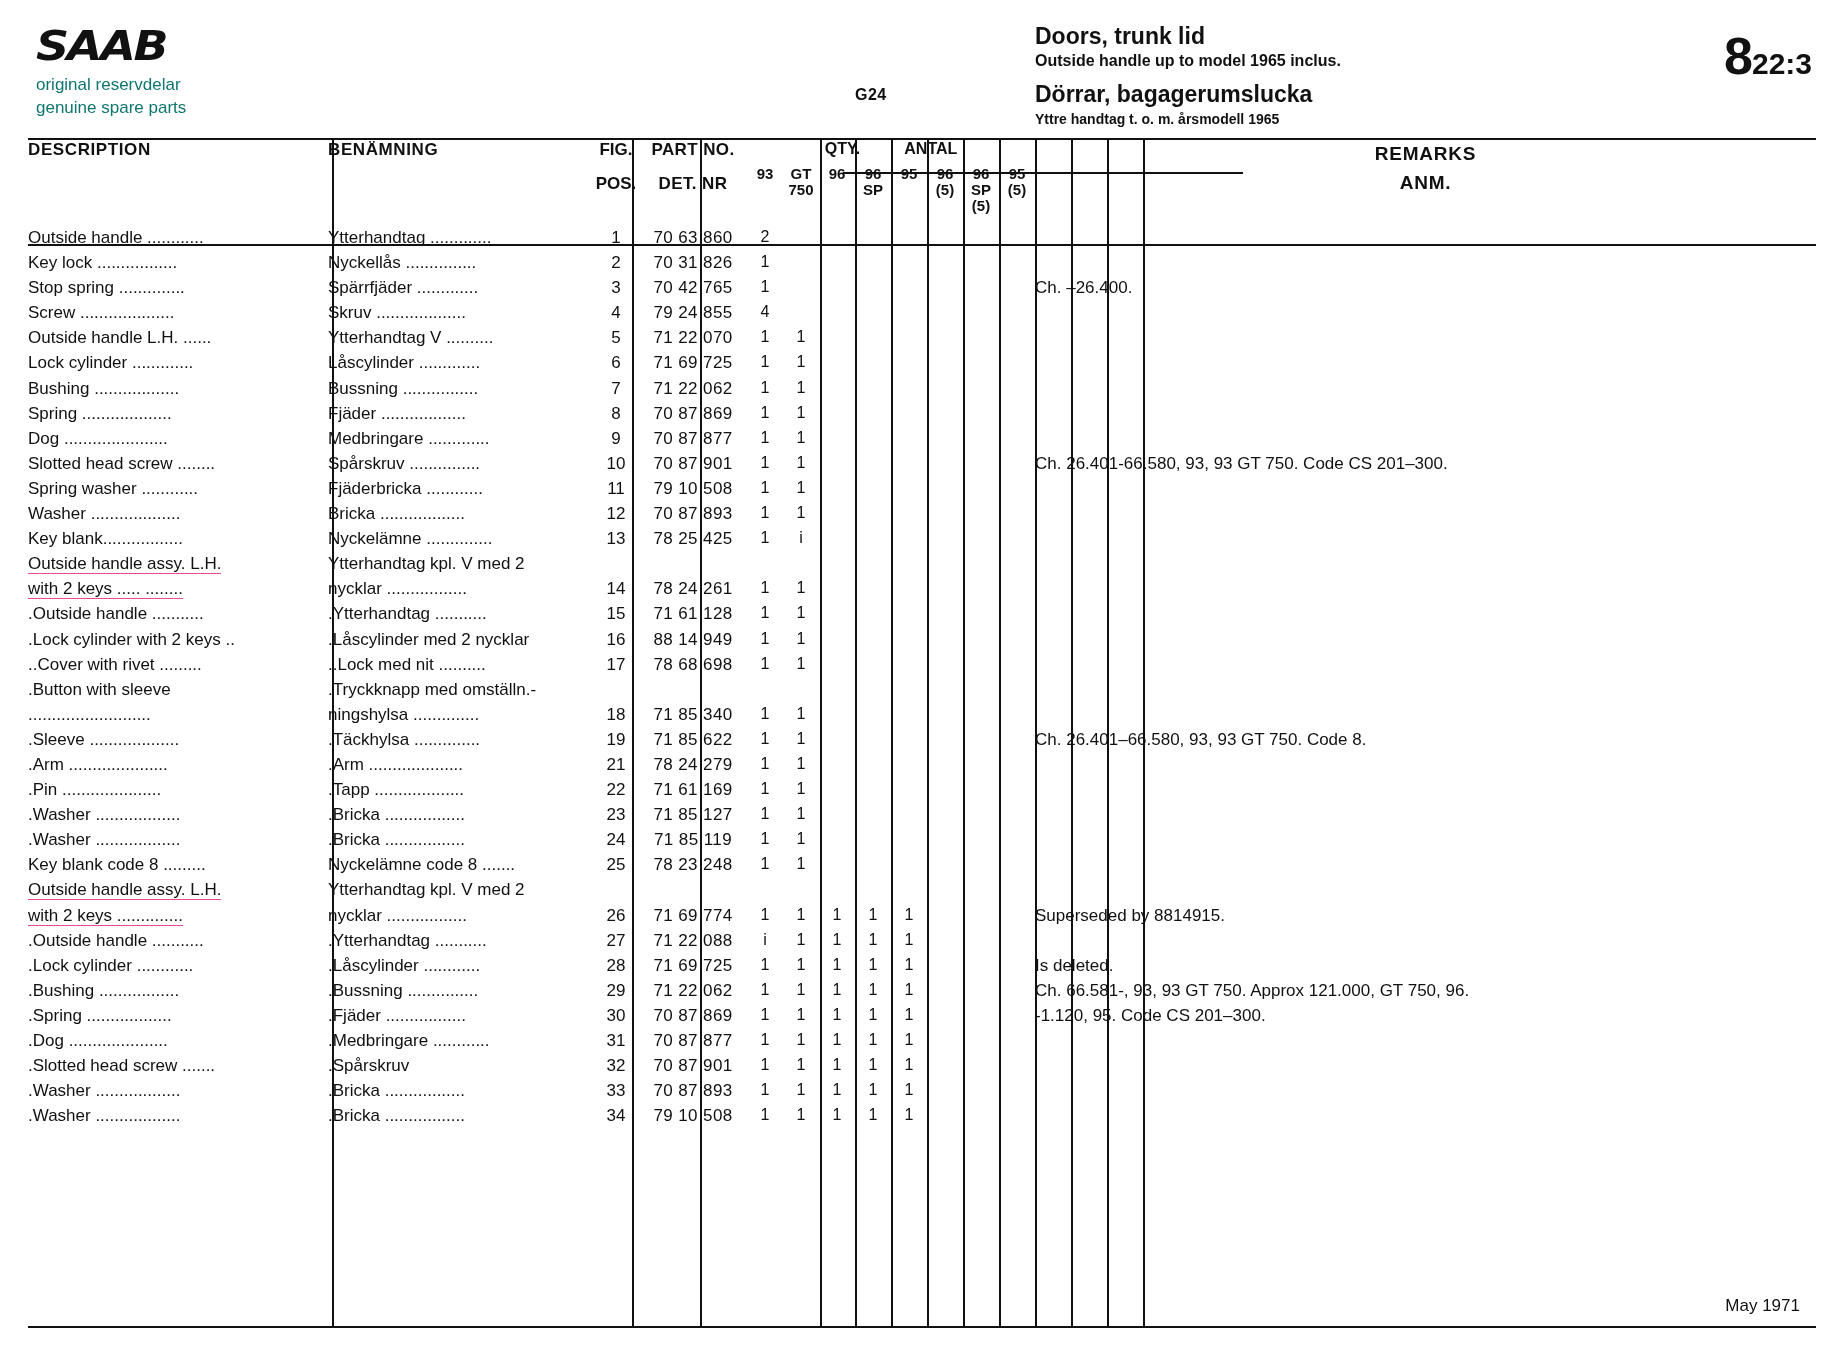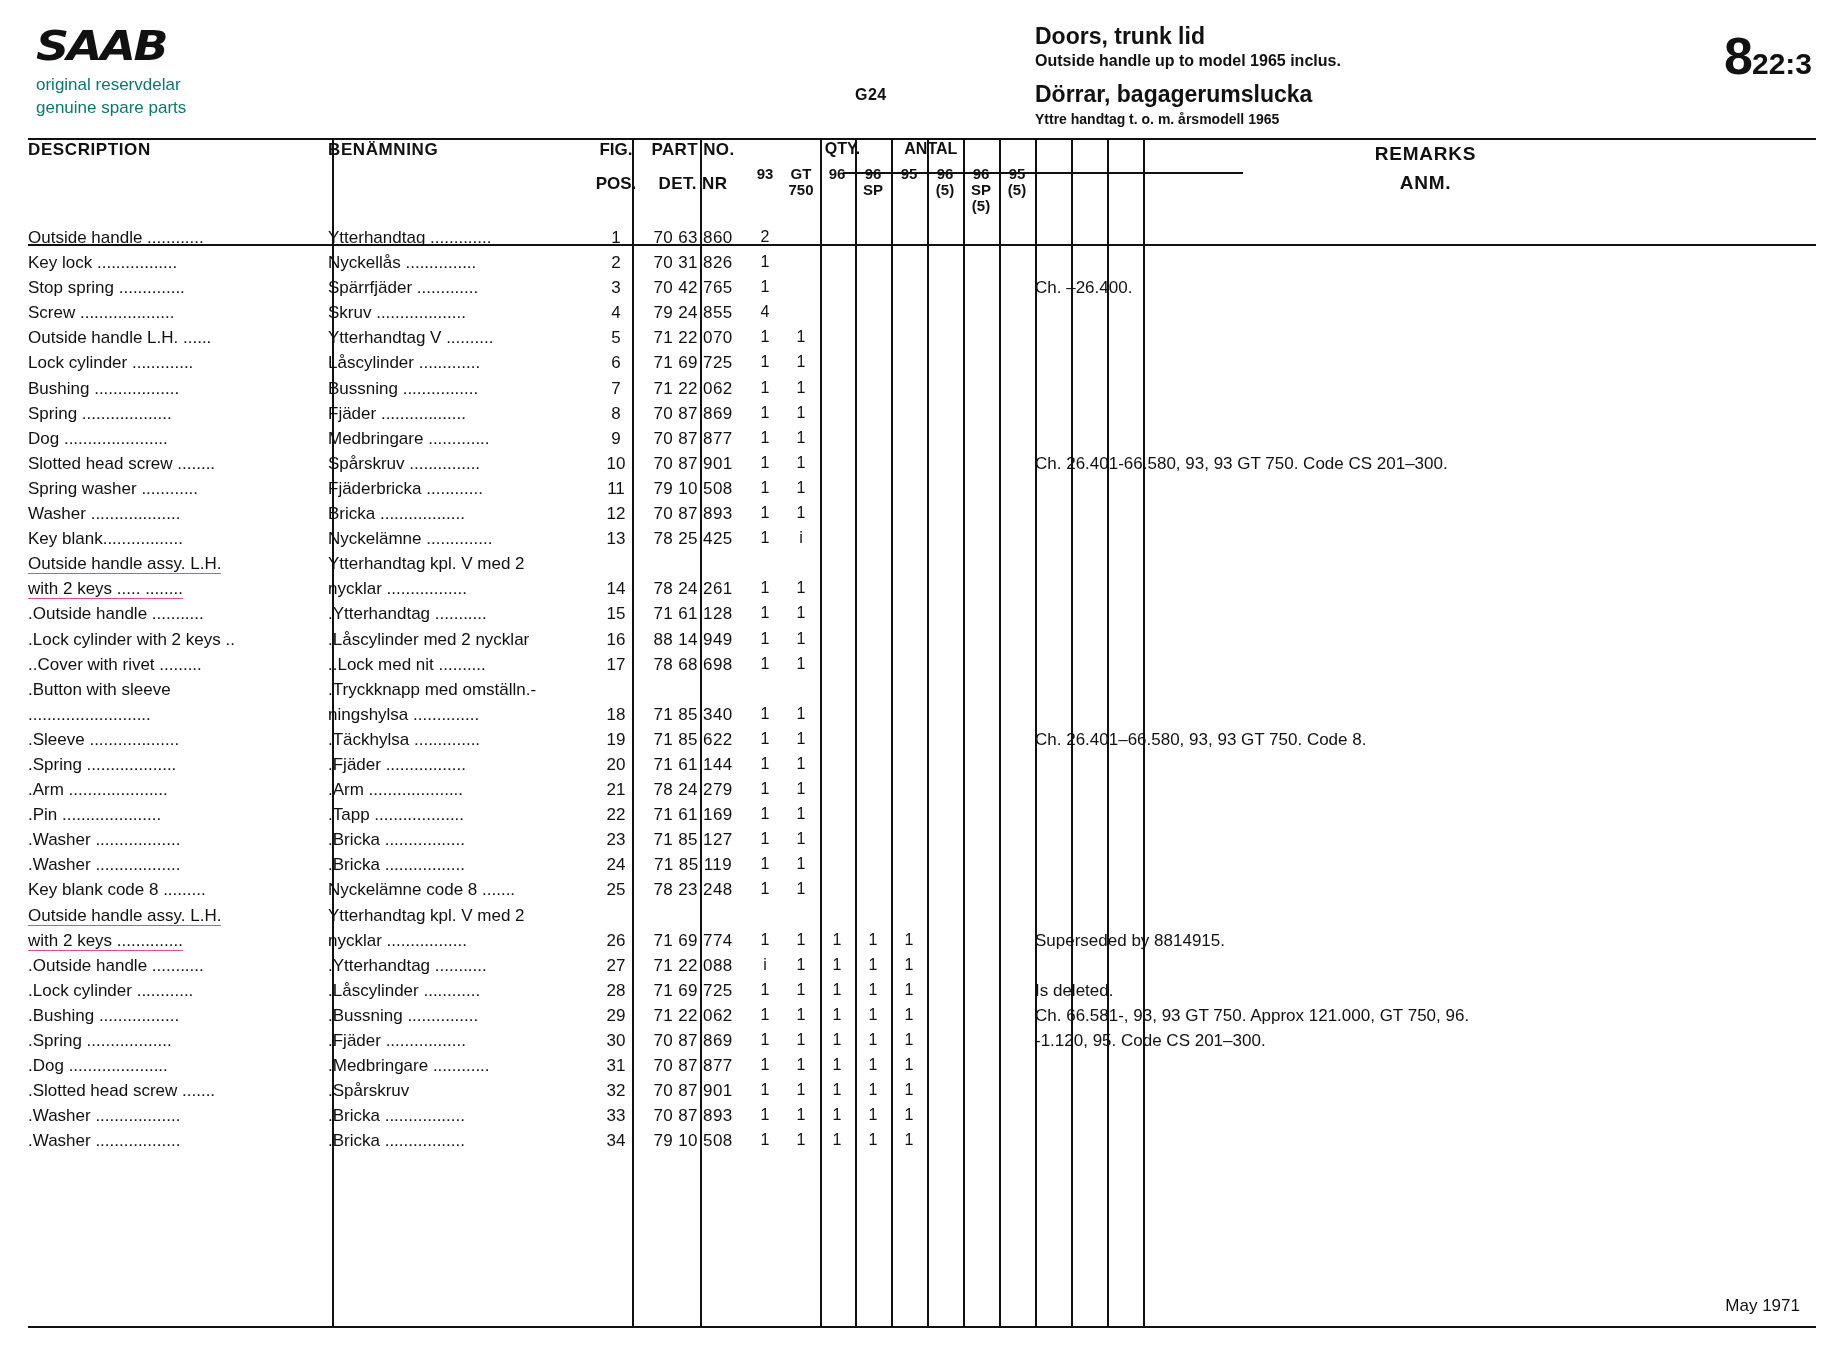--- a/index.html
+++ b/index.html
@@ -632,35 +632,20 @@
           <td class="c-q">1</td>
           <td class="c-q"></td>
           <td class="c-q"></td>
           <td class="c-q"></td>
           <td class="c-q"></td>
           <td class="c-q"></td>
           <td class="c-q"></td>
           <td class="c-rem">Ch. 26.401–66.580, 93, 93 GT 750.  Code 8.</td>
         </tr>
         <tr class="row">
-          <td class="c-desc">.Spring ...................</td>
-          <td class="c-ben">.Fjäder .................</td>
-          <td class="c-pos">20</td>
-          <td class="c-part">71 61 144</td>
-          <td class="c-q">1</td>
-          <td class="c-q">1</td>
-          <td class="c-q"></td>
-          <td class="c-q"></td>
-          <td class="c-q"></td>
-          <td class="c-q"></td>
-          <td class="c-q"></td>
-          <td class="c-q"></td>
-          <td class="c-rem"></td>
-        </tr>
-        <tr class="row">
           <td class="c-desc">.Arm .....................</td>
           <td class="c-ben">.Arm ....................</td>
           <td class="c-pos">21</td>
           <td class="c-part">78 24 279</td>
           <td class="c-q">1</td>
           <td class="c-q">1</td>
           <td class="c-q"></td>
           <td class="c-q"></td>
           <td class="c-q"></td>
           <td class="c-q"></td>

